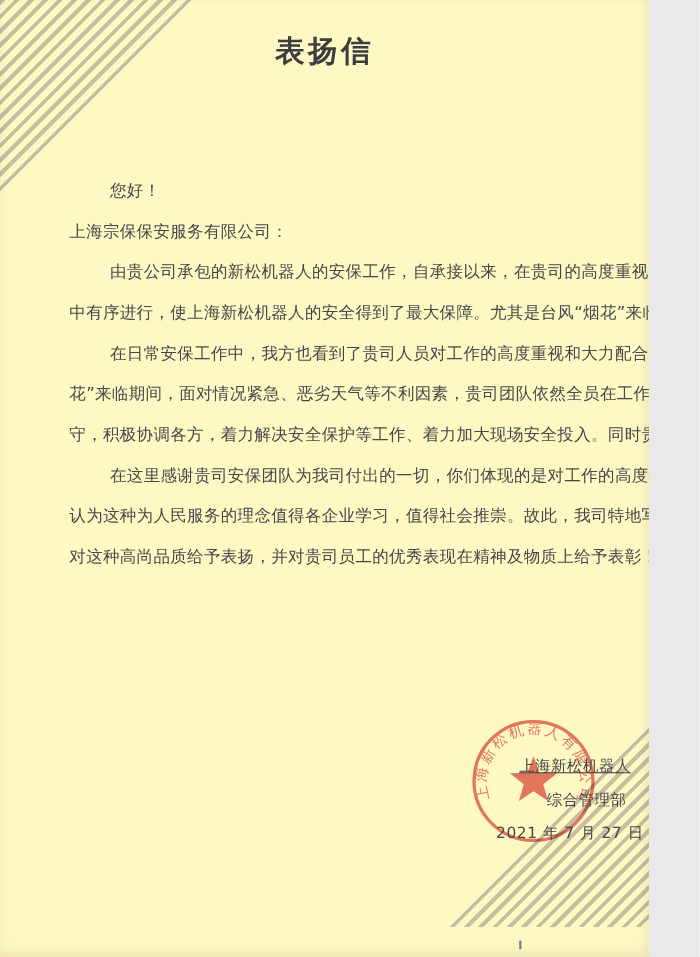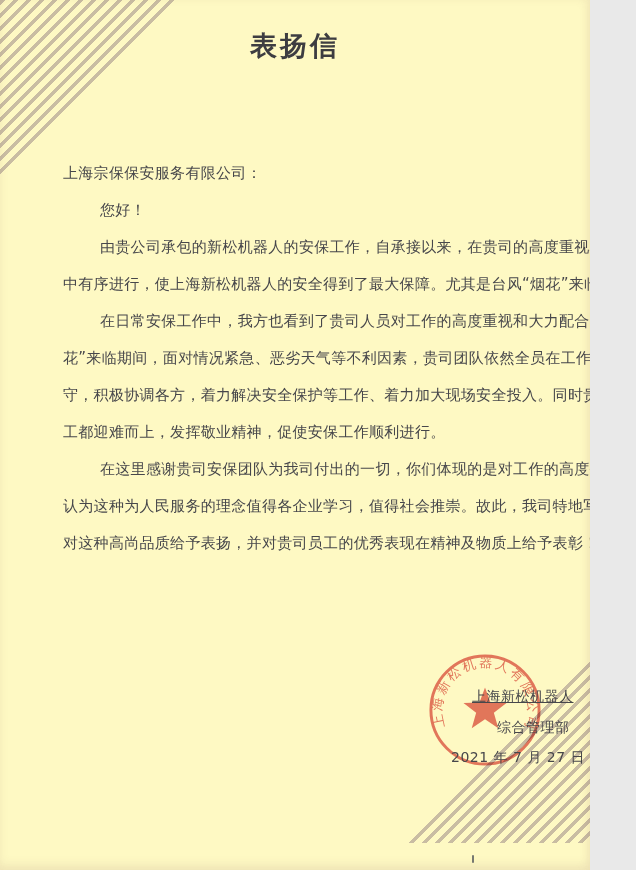--- a/index.html
+++ b/index.html
@@ -68,28 +68,27 @@
 <body>
 
 <div class="page">
 
   <div class="stripes stripes-tl"></div>
   <div class="stripes stripes-br"></div>
 
   <h1 class="title">表扬信</h1>
 
   <div class="letter-body">
+    <div class="line indent">您好！</div>
     <div class="line">上海宗保保安服务有限公司：</div>
-    <div class="line indent">您好！</div>
     <div class="line indent">由贵公司承包的新松机器人的安保工作，自承接以来，在贵司的高度重视和积极配合</div>
     <div class="line">中有序进行，使上海新松机器人的安全得到了最大保障。尤其是台风“烟花”来临期间，贵司</div>
     <div class="line indent">在日常安保工作中，我方也看到了贵司人员对工作的高度重视和大力配合。在台风“烟</div>
     <div class="line">花”来临期间，面对情况紧急、恶劣天气等不利因素，贵司团队依然全员在工作岗位上坚</div>
     <div class="line">守，积极协调各方，着力解决安全保护等工作、着力加大现场安全投入。同时贵司每位员</div>
-    <div class="line">工都迎难而上，发挥敬业精神，促使安保工作顺利进行。</div>
     <div class="line indent">在这里感谢贵司安保团队为我司付出的一切，你们体现的是对工作的高度敬业！我们</div>
     <div class="line">认为这种为人民服务的理念值得各企业学习，值得社会推崇。故此，我司特地写此表扬信</div>
     <div class="line">对这种高尚品质给予表扬，并对贵司员工的优秀表现在精神及物质上给予表彰！</div>
   </div>
 
   <svg class="seal" viewBox="0 0 120 126" xmlns="http://www.w3.org/2000/svg">
     <circle cx="60" cy="63" r="55" fill="none" stroke="#dc5b57" stroke-width="3"></circle>
     <path d="M60 40 L65.6 55.3 L81.9 55.9 L69 65.9 L73.5 81.6 L60 72.5 L46.5 81.6 L51 65.9 L38.1 55.9 L54.4 55.3 Z" fill="#dc5b57"></path>
     <defs>
       <path id="seal-arc" d="M20.1 81.6 A44 44 0 1 1 99.9 81.6" fill="none"></path>

